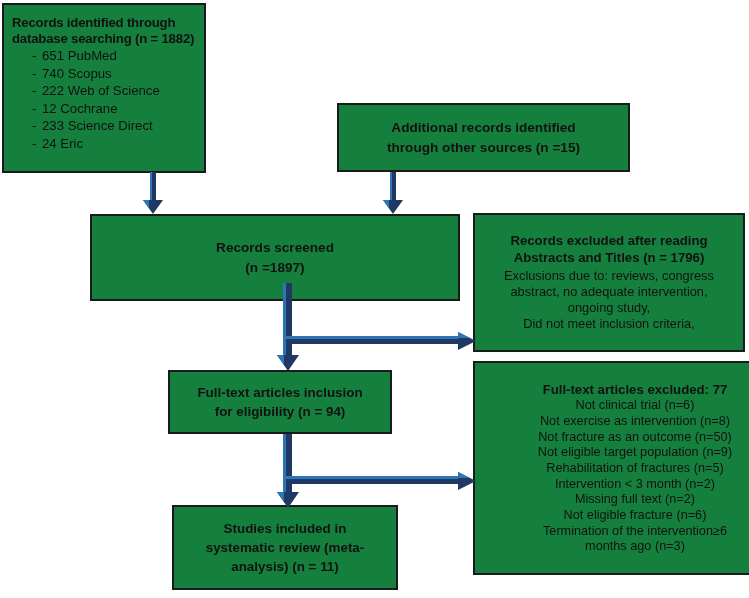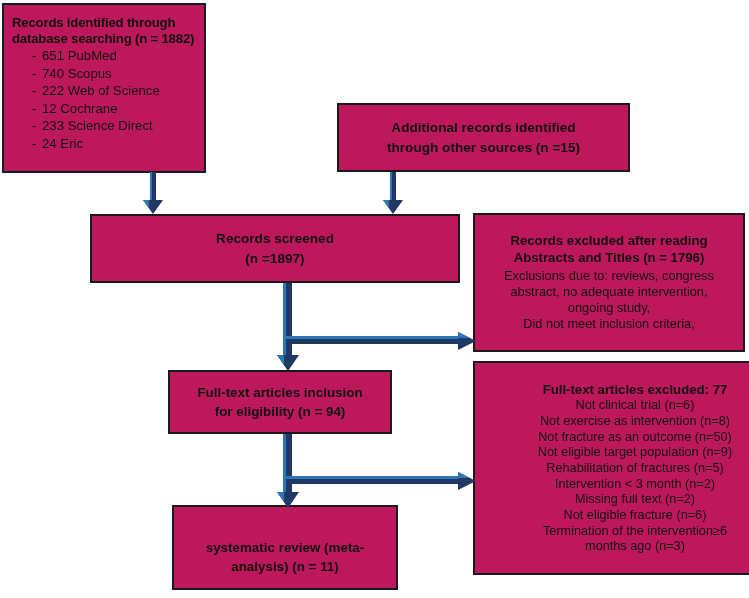--- a/index.html
+++ b/index.html
@@ -19,21 +19,21 @@
   .canvas {
     position: absolute;
     left: 0; top: 0;
     width: 749px;
     height: 598px;
   }
 
   .box {
     position: absolute;
     box-sizing: border-box;
-    background: #be185d;
+    background: #15803d;
     border: 2px solid #1a1a1a;
     display: flex;
     flex-direction: column;
     justify-content: center;
   }
 
   .box.center { align-items: center; text-align: center; }
   .box.left   { align-items: flex-start; text-align: left; }
 
   .hdr {
@@ -78,21 +78,21 @@
   #box-additional {
     left: 337px; top: 103px;
     width: 293px; height: 69px;
     padding: 16px 8px;
   }
   #box-additional .hdr { font-size: 13.6px; line-height: 1.45; }
 
   
   #box-screened {
     left: 90px; top: 214px;
-    width: 370px; height: 69px;
+    width: 370px; height: 87px;
     padding: 0 8px;
   }
   #box-screened .hdr { font-size: 13.6px; line-height: 1.45; }
 
   
   #box-excluded-records {
     left: 473px; top: 213px;
     width: 272px; height: 139px;
     padding: 4px 5px;
   }
@@ -219,21 +219,21 @@
       <li>Intervention &lt; 3 month (n=2)</li>
       <li>Missing full text (n=2)</li>
       <li>Not eligible fracture (n=6)</li>
       <li>Termination of the intervention≥6</li>
       <li>months ago (n=3)</li>
     </ul>
   </div>
 
   <div class="box center" id="box-included">
     <div class="hdr">
-      <br>
+      <span>Studies included in</span><br>
       <span>systematic review (meta-</span><br>
       <span>analysis) (n = 11)</span>
     </div>
   </div>
 
   <svg class="arrow-svg" style="left:138px; top:172px;" width="30" height="44">
     <rect x="12" y="0" width="6" height="30" fill="#1f3864"></rect>
     <rect x="12" y="0" width="2" height="30" fill="#2e75b6"></rect>
     <polygon points="5,28 25,28 15,42" fill="#1f3864"></polygon>
     <polygon points="5,28 11,28 11,36" fill="#2e75b6"></polygon>

